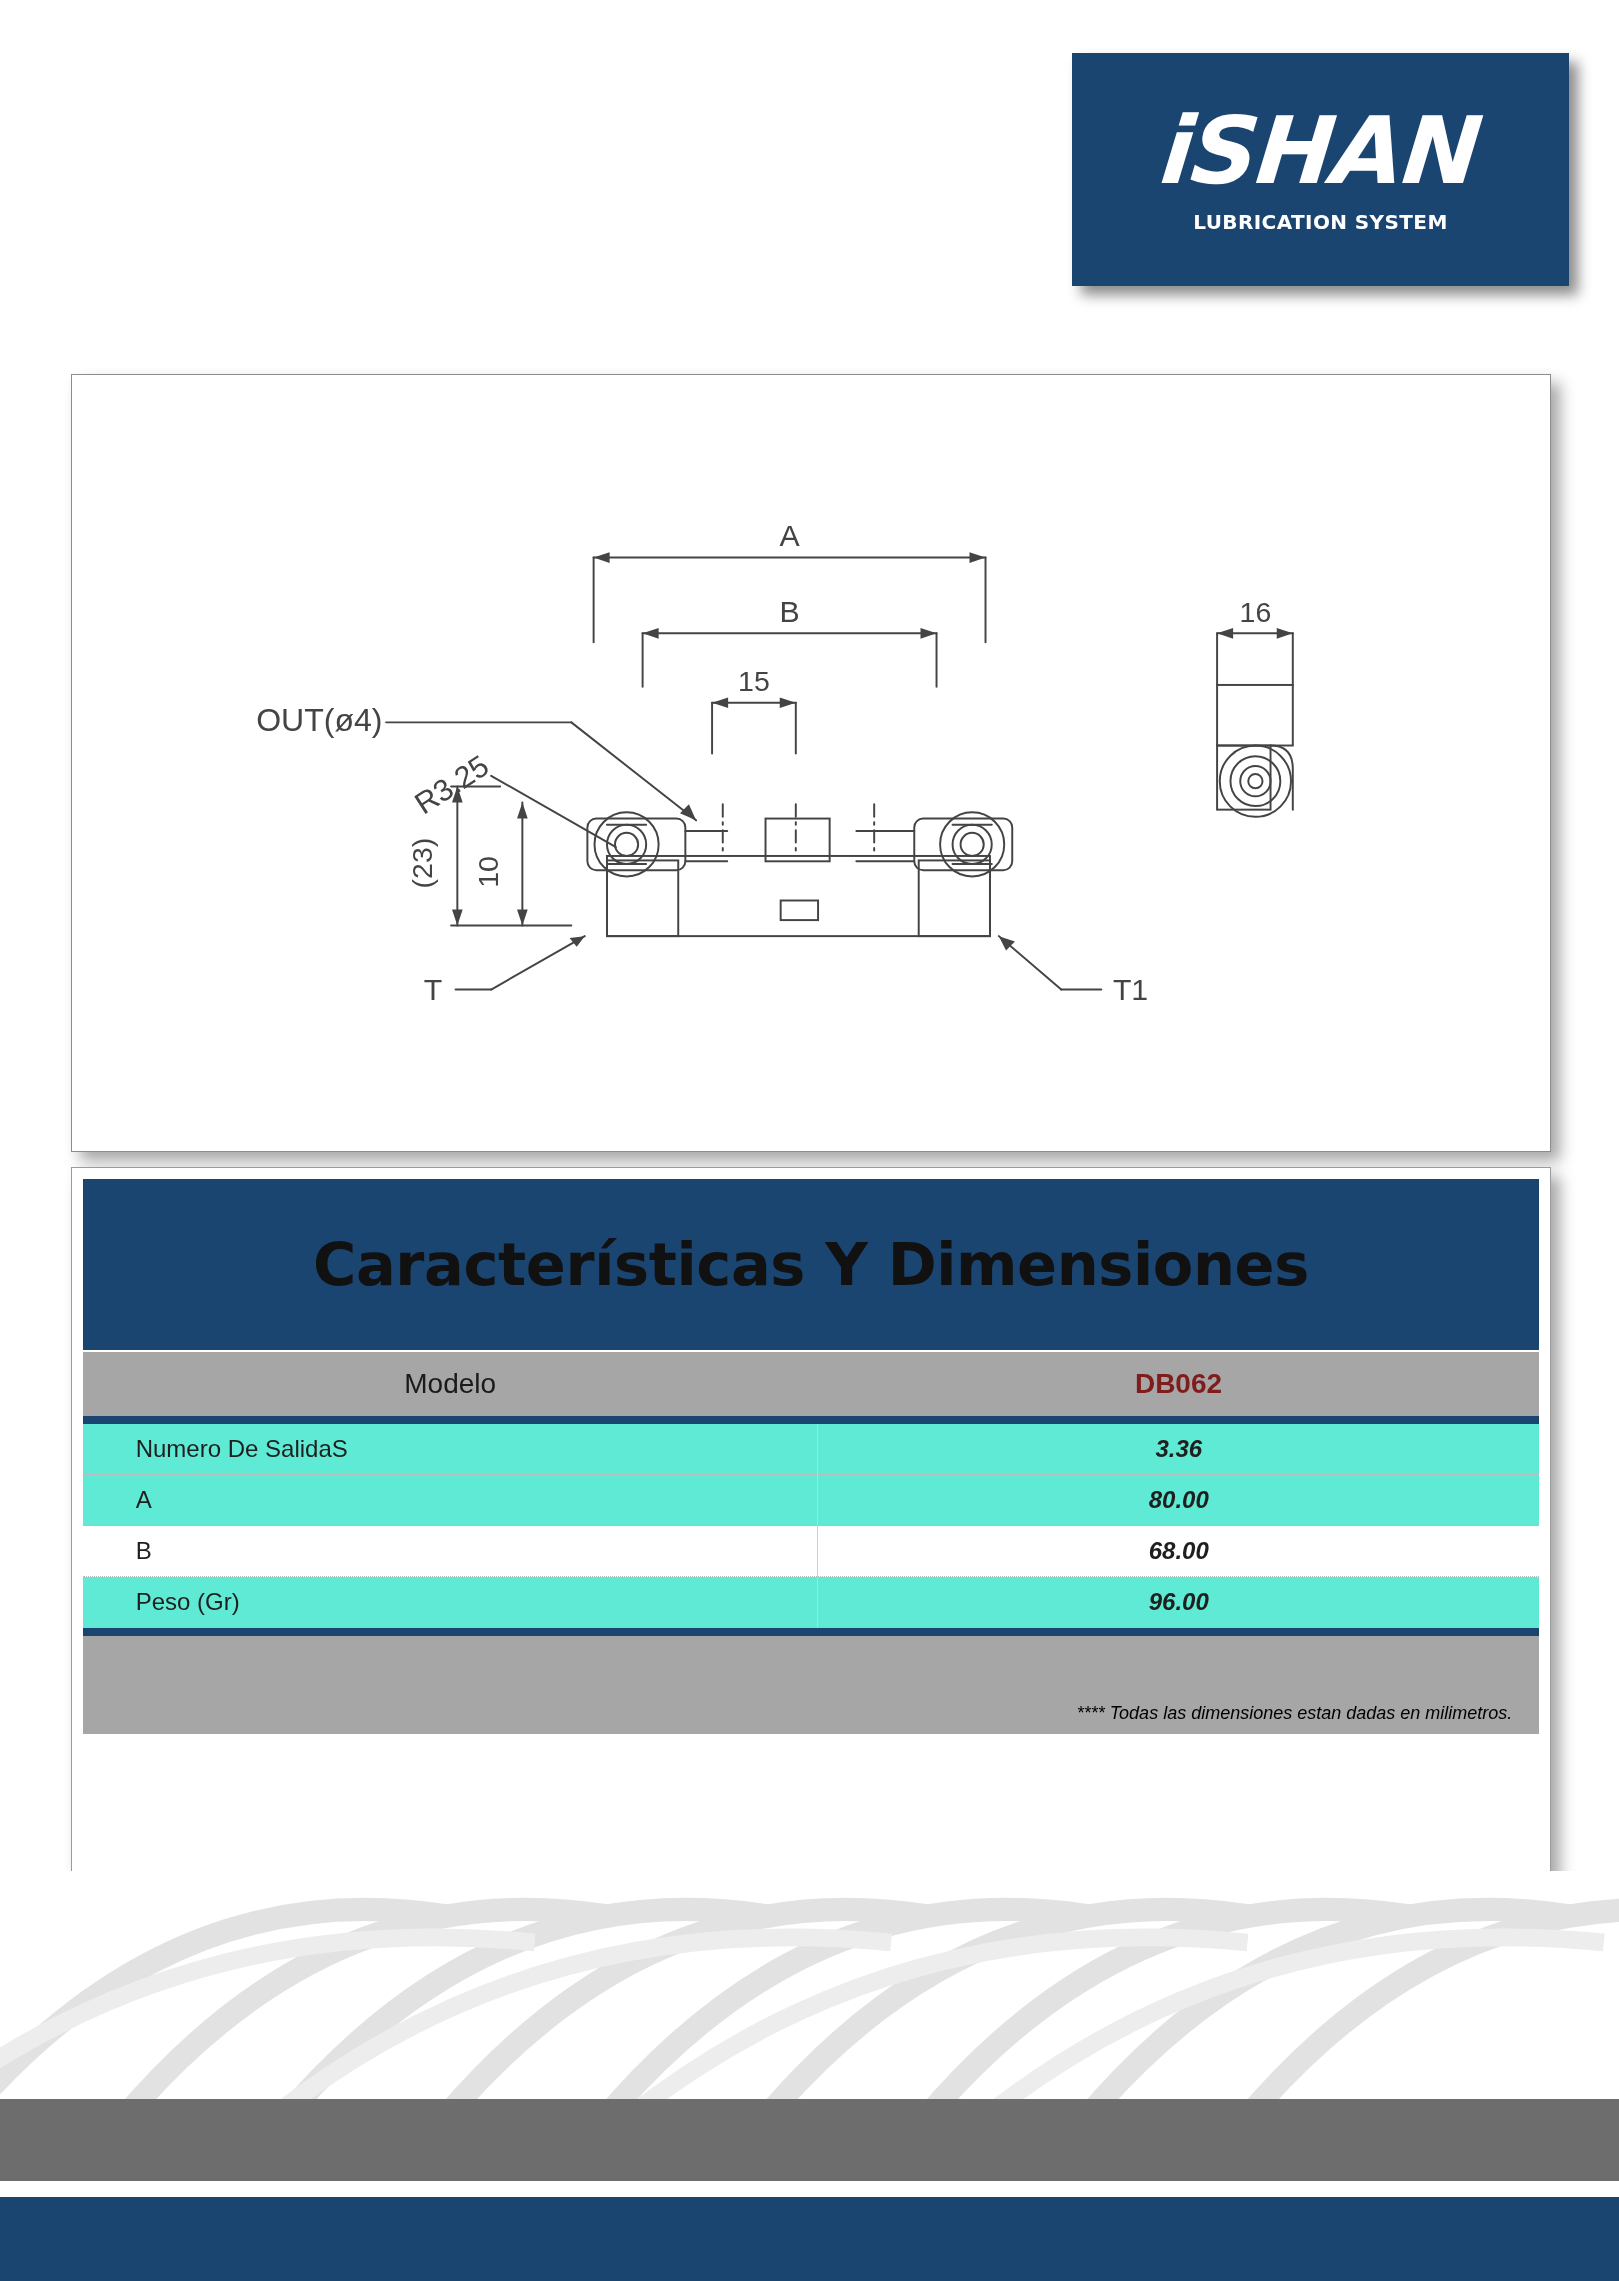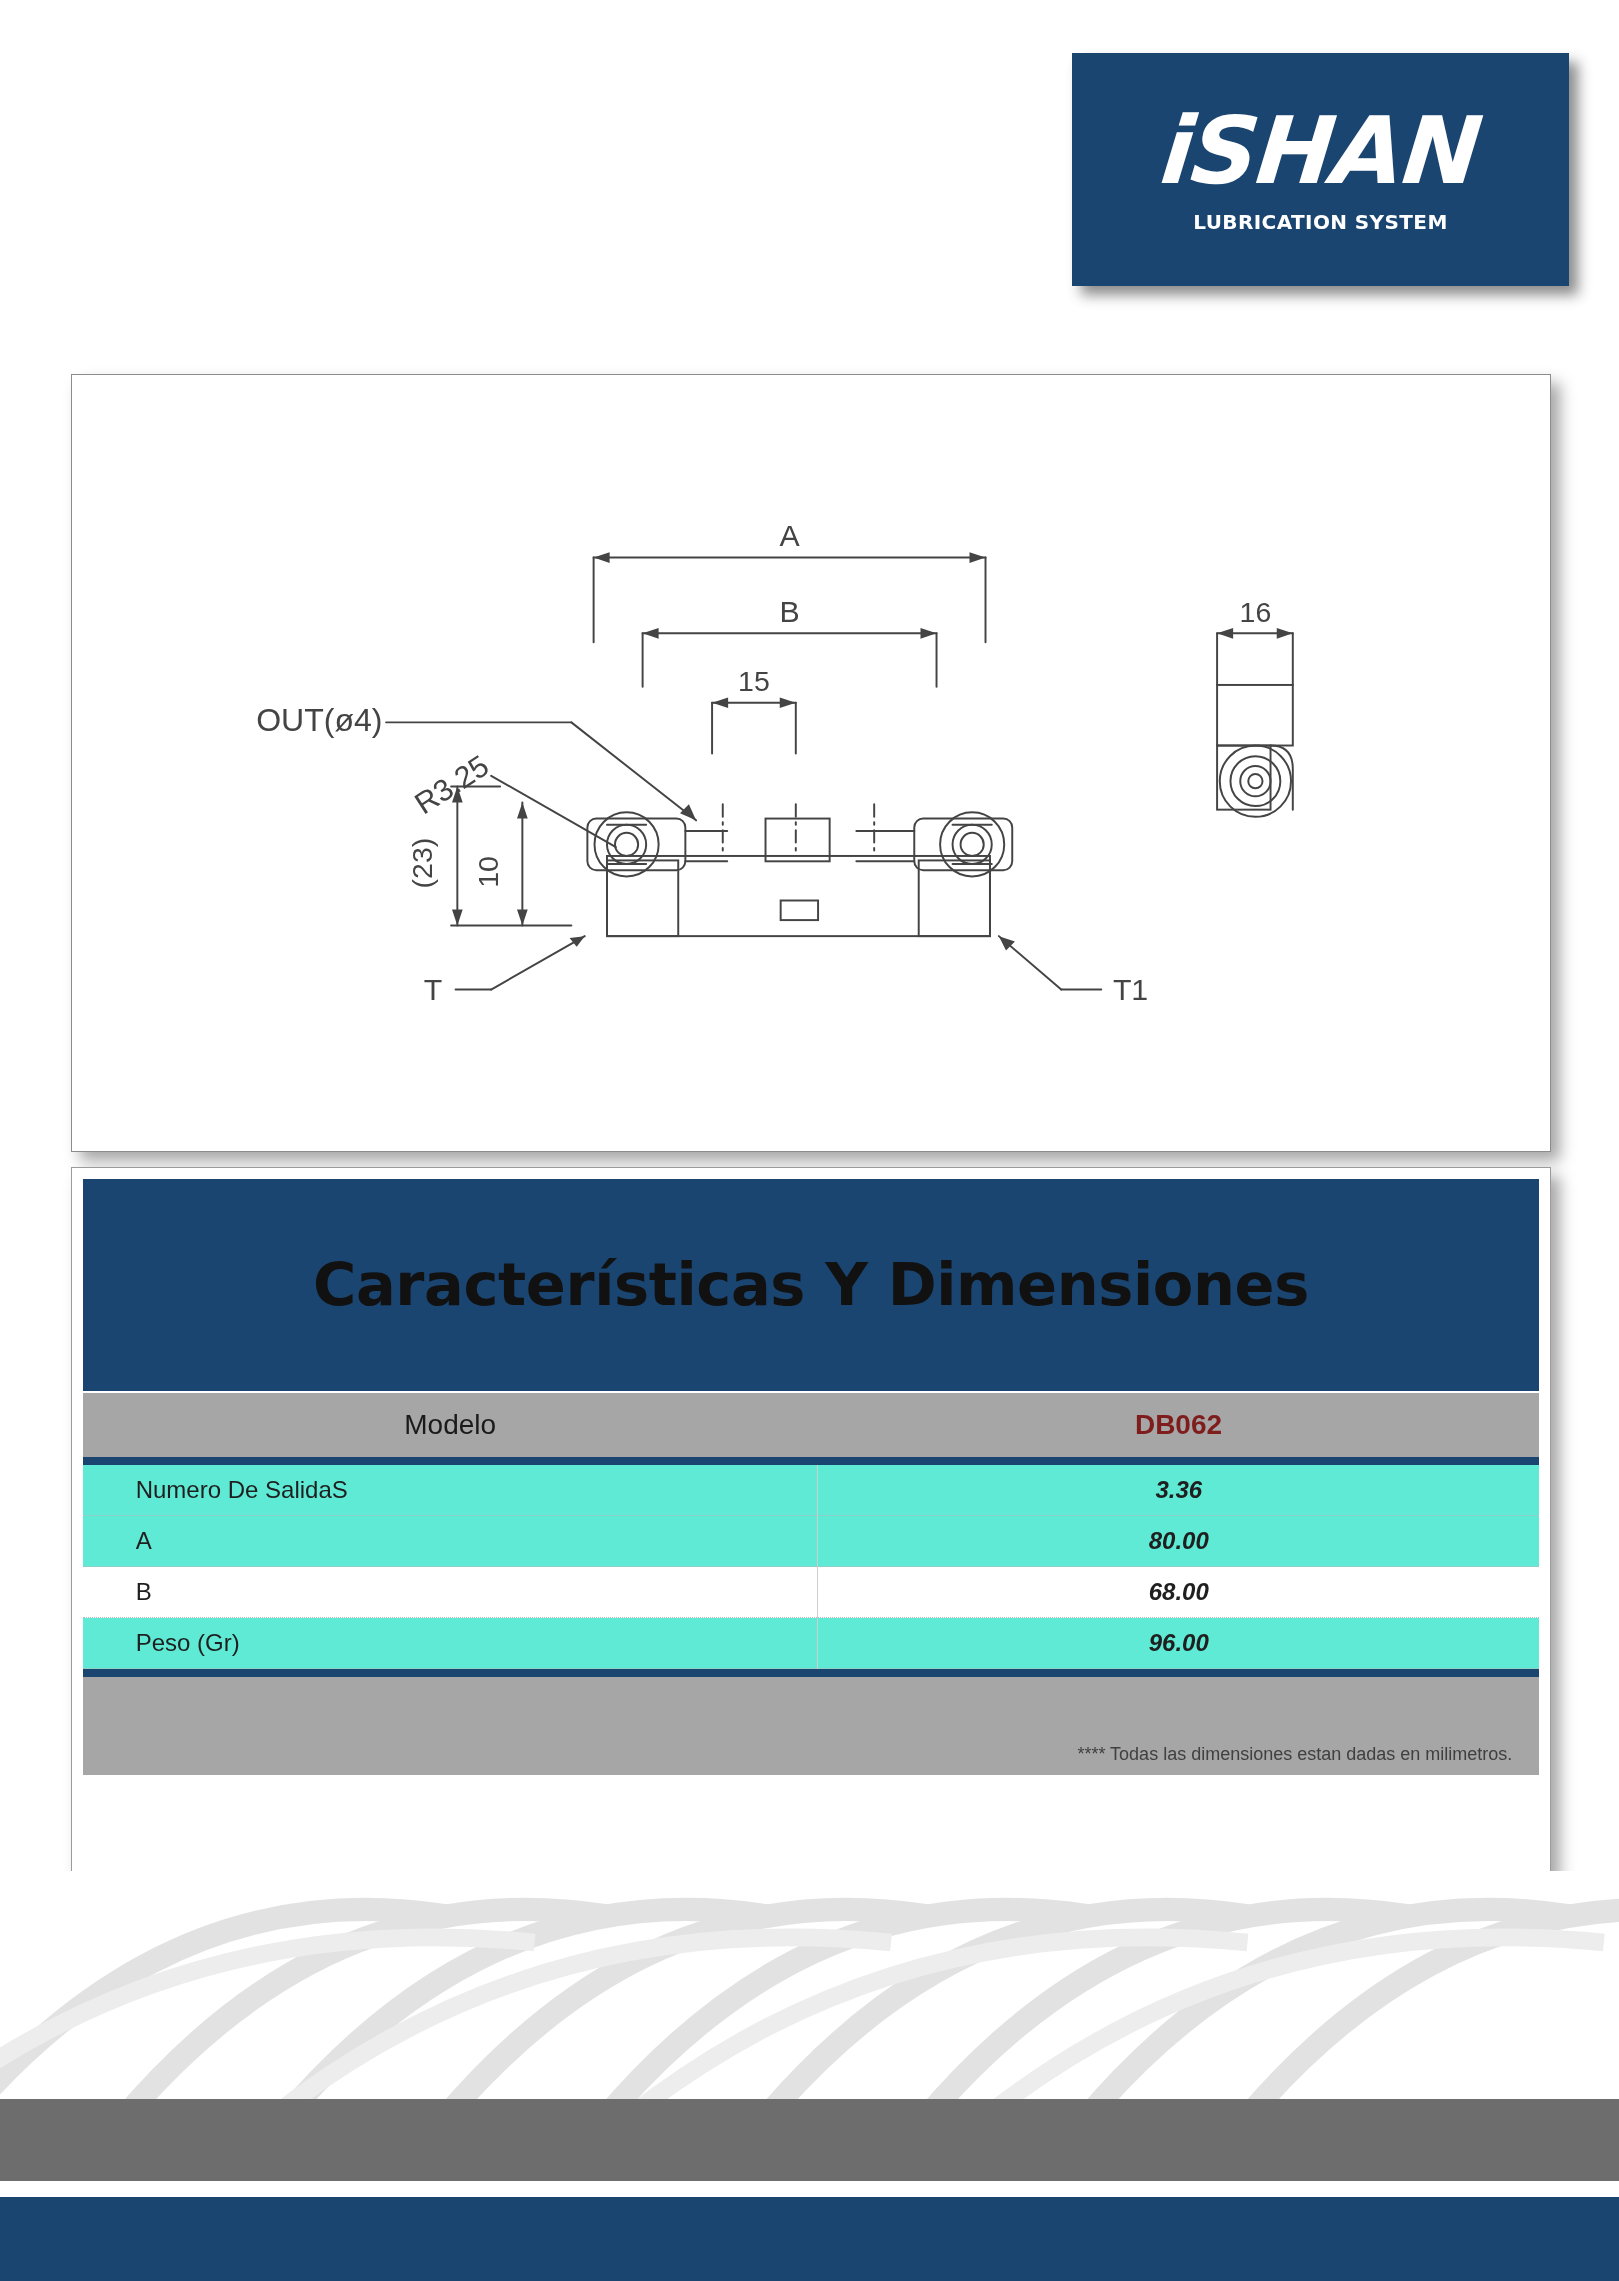--- a/index.html
+++ b/index.html
@@ -74,21 +74,21 @@
     top: 1167px;
     width: 1480px;
     height: 708px;
     background: #ffffff;
     border: 1.8px solid #9b9b9b;
     box-shadow: 9px 9px 14.3px rgba(0,0,0,0.35);
     padding: 10.7px;
   }
   .spec-title-bar {
     background: #1b4571;
-    height: 212px;
+    height: 171px;
     display: flex;
     align-items: center;
     justify-content: center;
     text-align: right;
   }
   .spec-title {
     color: #111111;
     font-size: 59px;
     font-weight: bold;
     font-family: "DejaVu Sans", sans-serif;
@@ -146,21 +146,22 @@
   .footnote-band {
     background: #a6a6a6;
     height: 98px;
     position: relative;
   }
   .footnote {
     position: absolute;
     right: 27px;
     bottom: 10.7px;
     font-size: 18px;
-    color: #404040;
+    font-style: italic;
+    color: #000000;
   }
 
   
   .footer-swoosh {
     position: absolute;
     left: 0;
     top: 1871px;
     width: 1619px;
     height: 241px;
     overflow: hidden;

